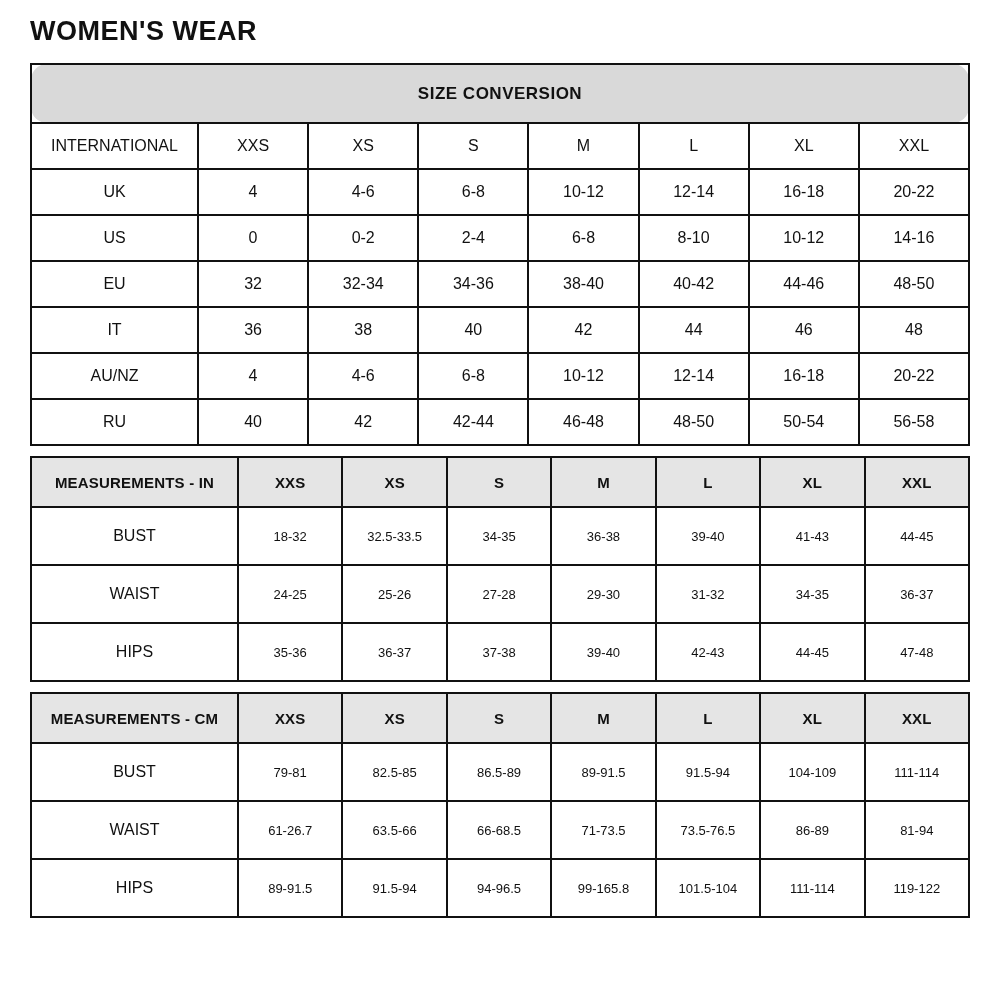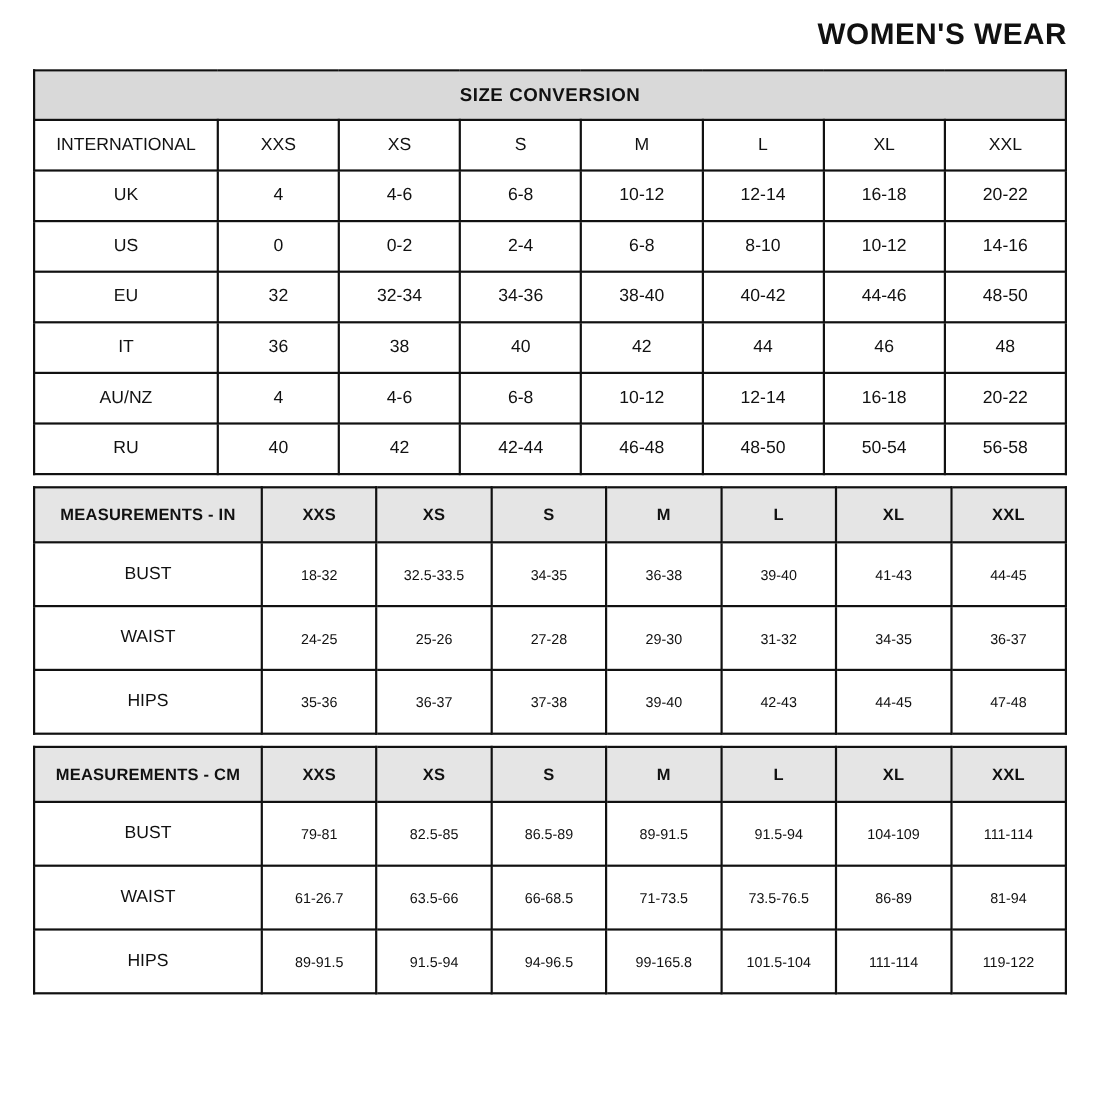--- a/index.html
+++ b/index.html
@@ -9,46 +9,47 @@
     background: #ffffff;
   }
   body {
     width: 1000px;
     height: 1000px;
     padding: 8px 30px 10px;
     font-family: "Liberation Sans", sans-serif;
     color: #111111;
   }
   .title {
-    text-align: right;
+    text-align: left;
     font-size: 27px;
     font-weight: 700;
     letter-spacing: 0.5px;
     margin: 8px 0 16px;
   }
   table.tbl {
     width: 100%;
     border-collapse: collapse;
     table-layout: fixed;
     margin: 0 0 10px 0;
   }
   .tbl th, .tbl td {
     border: 2px solid #111111;
     text-align: center;
     vertical-align: middle;
     padding: 0 4px;
     overflow: hidden;
   }
   
   .tbl-conversion thead th {
-    height: 45px;
+    height: 59px;
     background: #d9d9d9;
     font-size: 17px;
     font-weight: 700;
     letter-spacing: 0.5px;
+    border-radius: 16px;
   }
   .tbl-conversion tbody td {
     height: 46px;
     font-size: 16px;
     font-weight: 400;
   }
   
   .tbl-measure thead th {
     height: 50px;
     background: #e5e5e5;

